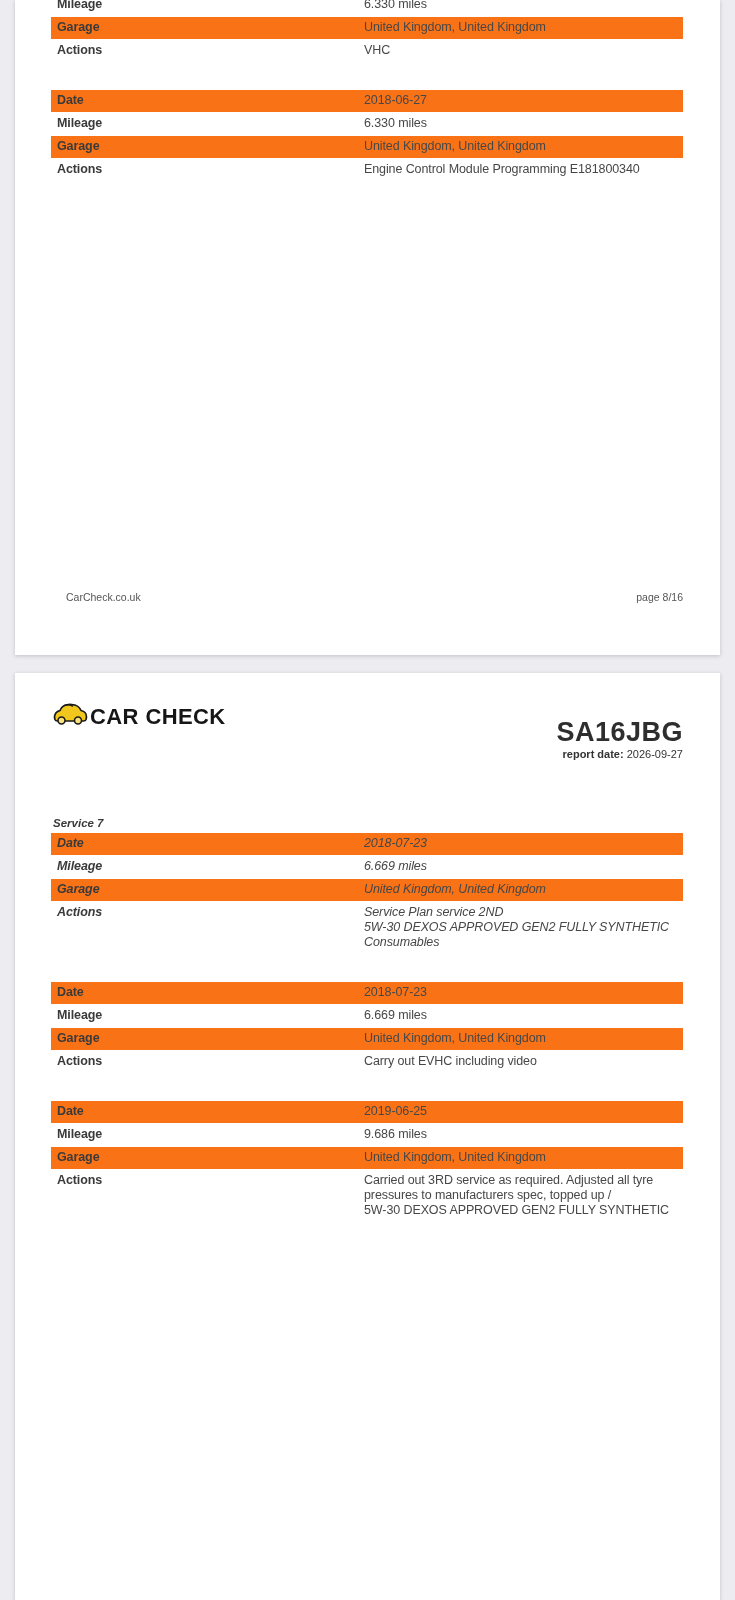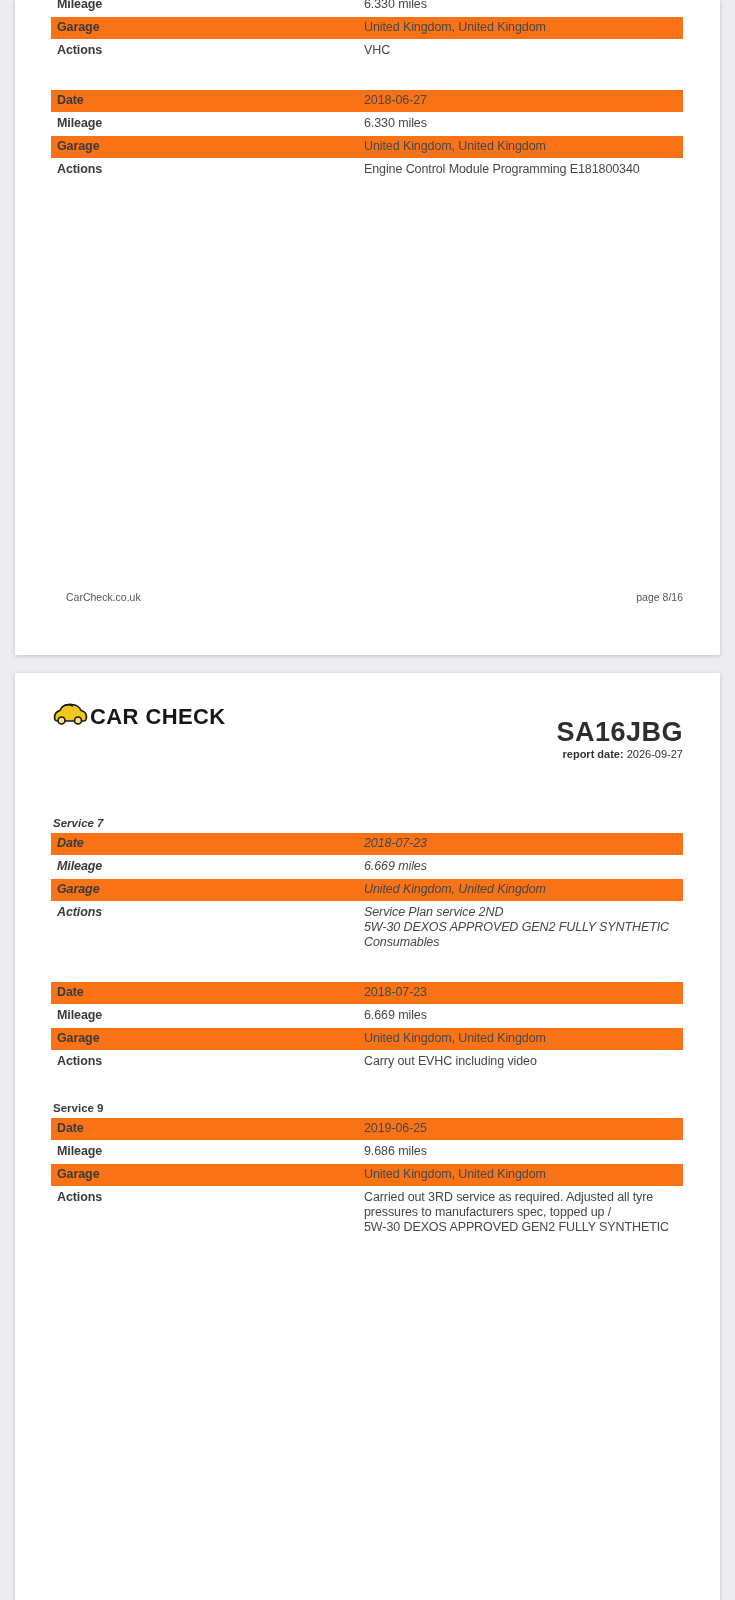--- a/index.html
+++ b/index.html
@@ -165,21 +165,20 @@
             <span class="val">United Kingdom, United Kingdom</span>
           </div>
           <div class="row">
             <span class="lbl">Actions</span>
             <span class="val">Carry out EVHC including video</span>
           </div>
         </div>
       </div>
 
       <div class="service">
-        <div class="service-title">Service 9</div>
         <div>
           <div class="row shade">
             <span class="lbl">Date</span>
             <span class="val">2019-06-25</span>
           </div>
           <div class="row">
             <span class="lbl">Mileage</span>
             <span class="val">9.686 miles</span>
           </div>
           <div class="row shade">

